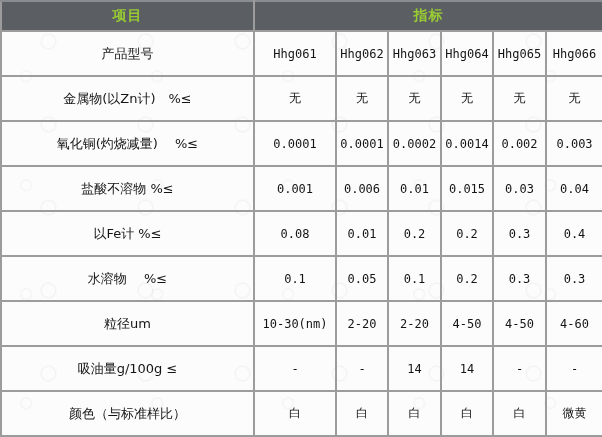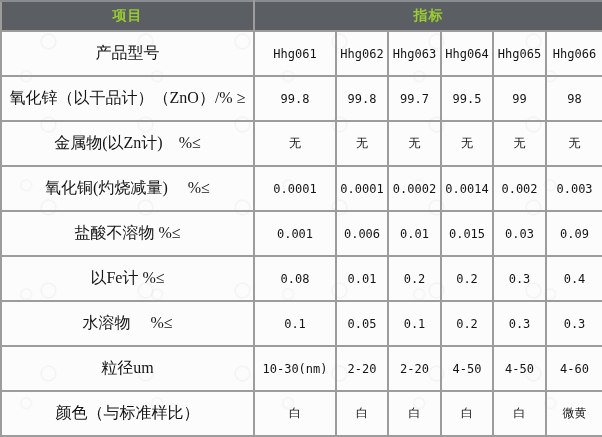--- a/index.html
+++ b/index.html
@@ -23,21 +23,21 @@
     padding:0;overflow:hidden;white-space:nowrap;
   }
   .spec thead th{
     background:#5b5f63;
     border-top-color:#8a8d90;
     color:#99cc33;
     font-size:14px;font-weight:bold;
     height:28px;letter-spacing:1px;
   }
   .spec tbody tr{height:27px;}
-  td.label{font-size:16px;color:#141414;font-family:Liberation Serif, serif;}
+  td.label{font-size:13px;color:#141414;}
   td.val{
     font-family:"DejaVu Sans Mono","Liberation Mono",monospace;
     font-size:12px;color:#141414;
   }
 </style>
 </head>
 <body>
 
 <div class="page">
   <table class="spec">
@@ -60,29 +60,20 @@
       <tr>
           <td class="label">产品型号</td>
           <td class="val">Hhg061</td>
           <td class="val">Hhg062</td>
           <td class="val">Hhg063</td>
           <td class="val">Hhg064</td>
           <td class="val">Hhg065</td>
           <td class="val">Hhg066</td>
         </tr>
       <tr>
-          <td class="label">氧化锌（以干品计）（ZnO）/% ≥</td>
-          <td class="val">99.8</td>
-          <td class="val">99.8</td>
-          <td class="val">99.7</td>
-          <td class="val">99.5</td>
-          <td class="val">99</td>
-          <td class="val">98</td>
-        </tr>
-      <tr>
           <td class="label">金属物(以Zn计)　%≤</td>
           <td class="val">无</td>
           <td class="val">无</td>
           <td class="val">无</td>
           <td class="val">无</td>
           <td class="val">无</td>
           <td class="val">无</td>
         </tr>
       <tr>
           <td class="label">氧化铜(灼烧减量)　 %≤</td>
@@ -93,21 +84,21 @@
           <td class="val">0.002</td>
           <td class="val">0.003</td>
         </tr>
       <tr>
           <td class="label">盐酸不溶物 %≤</td>
           <td class="val">0.001</td>
           <td class="val">0.006</td>
           <td class="val">0.01</td>
           <td class="val">0.015</td>
           <td class="val">0.03</td>
-          <td class="val">0.09</td>
+          <td class="val">0.04</td>
         </tr>
       <tr>
           <td class="label">以Fe计 %≤</td>
           <td class="val">0.08</td>
           <td class="val">0.01</td>
           <td class="val">0.2</td>
           <td class="val">0.2</td>
           <td class="val">0.3</td>
           <td class="val">0.4</td>
         </tr>
@@ -123,20 +114,29 @@
       <tr>
           <td class="label">粒径um</td>
           <td class="val">10-30(nm)</td>
           <td class="val">2-20</td>
           <td class="val">2-20</td>
           <td class="val">4-50</td>
           <td class="val">4-50</td>
           <td class="val">4-60</td>
         </tr>
       <tr>
+          <td class="label">吸油量g/100g ≤</td>
+          <td class="val">-</td>
+          <td class="val">-</td>
+          <td class="val">14</td>
+          <td class="val">14</td>
+          <td class="val">-</td>
+          <td class="val">-</td>
+        </tr>
+      <tr>
           <td class="label">颜色（与标准样比）</td>
           <td class="val">白</td>
           <td class="val">白</td>
           <td class="val">白</td>
           <td class="val">白</td>
           <td class="val">白</td>
           <td class="val">微黄</td>
         </tr>
     </tbody>
   </table>

